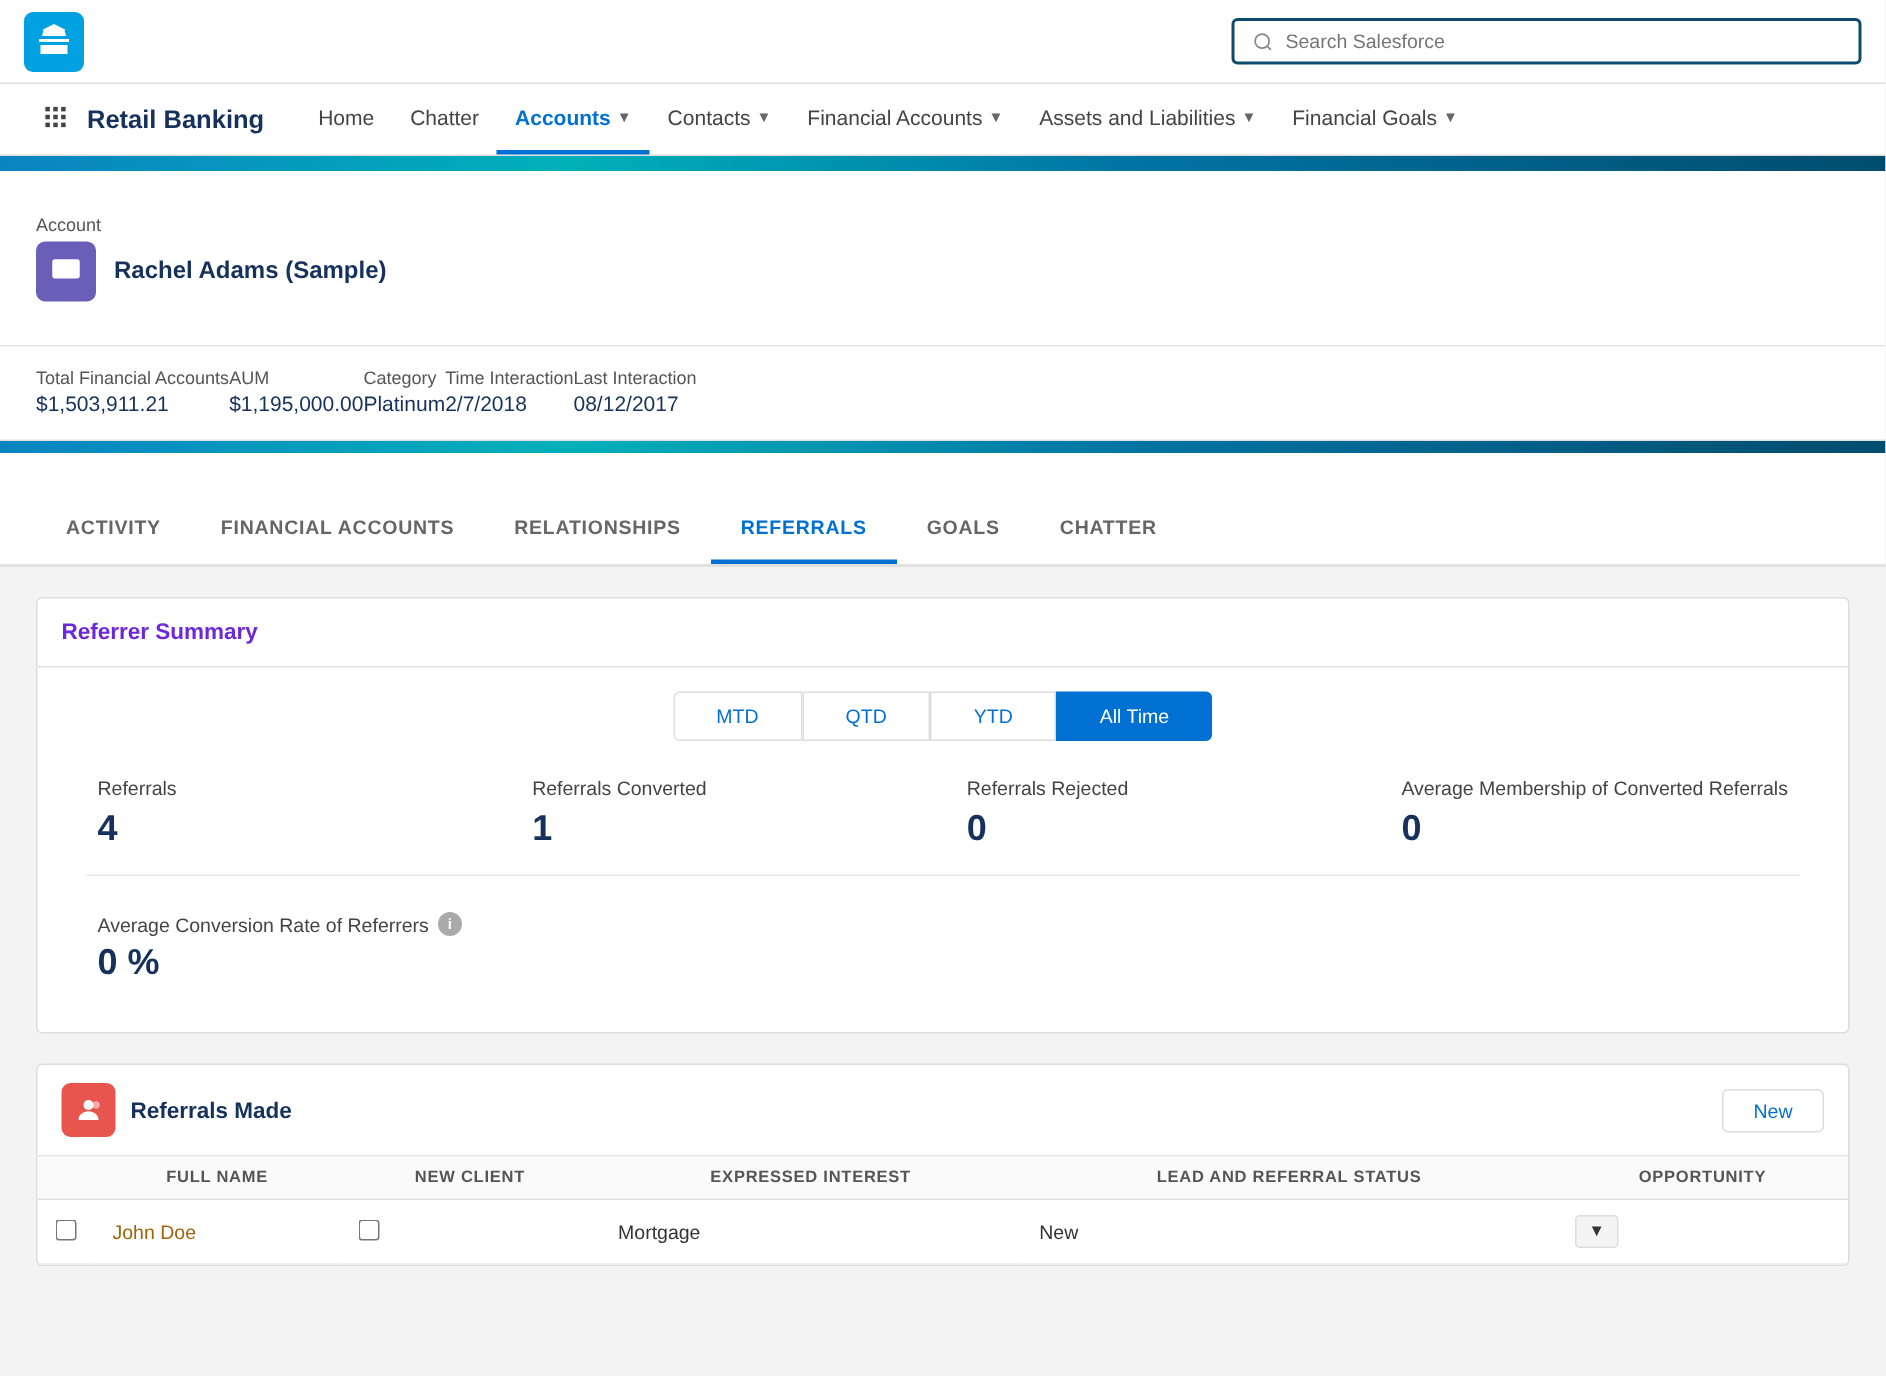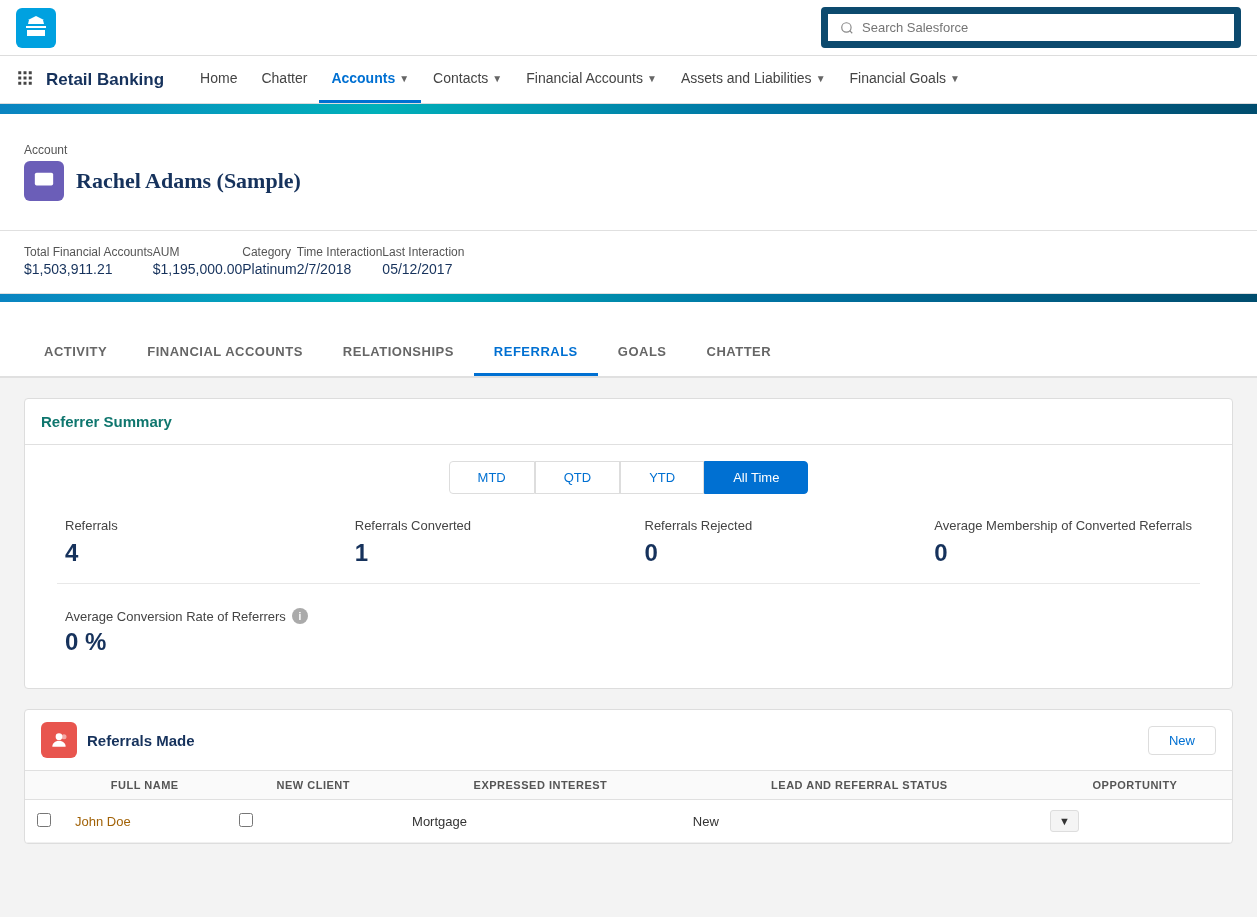--- a/index.html
+++ b/index.html
@@ -19,38 +19,38 @@
       background: #00a1e0;
       border-radius: 6px;
       display: flex; align-items: center; justify-content: center;
       margin-right: 16px;
       flex-shrink: 0;
     }
     .app-icon svg { width: 24px; height: 24px; fill: #fff; }
     .search-bar {
       margin-left: auto;
       display: flex; align-items: center;
-      border: 7px solid #0c4a6e;
+      border: 2px solid #0c4a6e;
       border-radius: 4px;
       padding: 6px 12px;
       width: 420px;
       background: #fff;
     }
     .search-bar input {
       border: none; outline: none; font-size: 13px; color: #555; width: 100%;
       background: transparent;
     }
     .search-icon-svg { color: #888; margin-right: 8px; flex-shrink: 0; }
 
     
     .nav-bar {
       background: #fff;
       display: flex;
       align-items: center;
-      padding: 0 16px;
+      padding: 0 28px;
       height: 48px;
       border-bottom: 1px solid #ddd;
     }
     .nav-app-name {
       font-size: 17px; font-weight: bold; color: #16325c; margin-right: 24px;
     }
     .grid-icon {
       margin-right: 12px; color: #444; cursor: pointer;
     }
     .nav-items { display: flex; align-items: center; height: 100%; }
@@ -81,21 +81,21 @@
     .account-title-row { display: flex; align-items: center; }
     .account-avatar {
       width: 40px; height: 40px;
       background: #6b5eb8;
       border-radius: 6px;
       display: flex; align-items: center; justify-content: center;
       margin-right: 12px;
       flex-shrink: 0;
     }
     .account-avatar svg { width: 22px; height: 22px; fill: #fff; }
-    .account-name { font-size: 22px; font-weight: bold; color: #16325c; font-family: Liberation Serif, serif; }
+    .account-name { font-size: 16px; font-weight: bold; color: #16325c; }
 
     
     .account-stats {
       background: #fff;
       padding: 14px 24px 16px;
       display: flex; 
       border-bottom: 1px solid #e0e0e0;
     }
     .stat-item {}
     .stat-label { font-size: 12px; color: #555; margin-bottom: 2px; }
@@ -135,21 +135,21 @@
     .card {
       background: #fff;
       border: 1px solid #ddd;
       border-radius: 4px;
       margin-bottom: 20px;
       overflow: hidden;
     }
     .card-header {
       padding: 14px 16px;
       font-weight: bold; font-size: 15px;
-      color: #0f766e;
+      color: #6d28d9;
       border-bottom: 1px solid #e0e0e0;
     }
     .card-body { padding: 16px; }
 
     
     .period-buttons {
       display: flex; justify-content: center;
       gap: 0;
       margin-bottom: 24px;
     }
@@ -345,21 +345,21 @@
   <div class="stat-item">
     <div class="stat-label">Category</div>
     <div class="stat-value">Platinum</div>
   </div>
   <div class="stat-item">
     <div class="stat-label">Time Interaction</div>
     <div class="stat-value">2/7/2018</div>
   </div>
   <div class="stat-item">
     <div class="stat-label">Last Interaction</div>
-    <div class="stat-value">05/12/2017</div>
+    <div class="stat-value">08/12/2017</div>
   </div>
 </div>
 
 <div class="stripe2"></div>
 
 <div class="tab-bar">
   <div class="tab-item">ACTIVITY</div>
   <div class="tab-item">FINANCIAL ACCOUNTS</div>
   <div class="tab-item">RELATIONSHIPS</div>
   <div class="tab-item active">REFERRALS</div>

